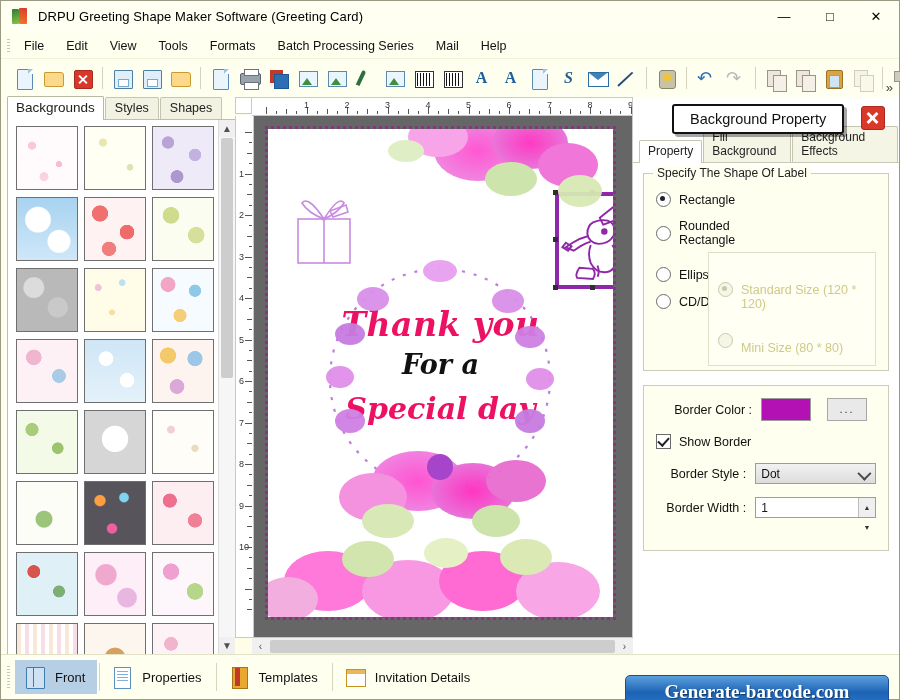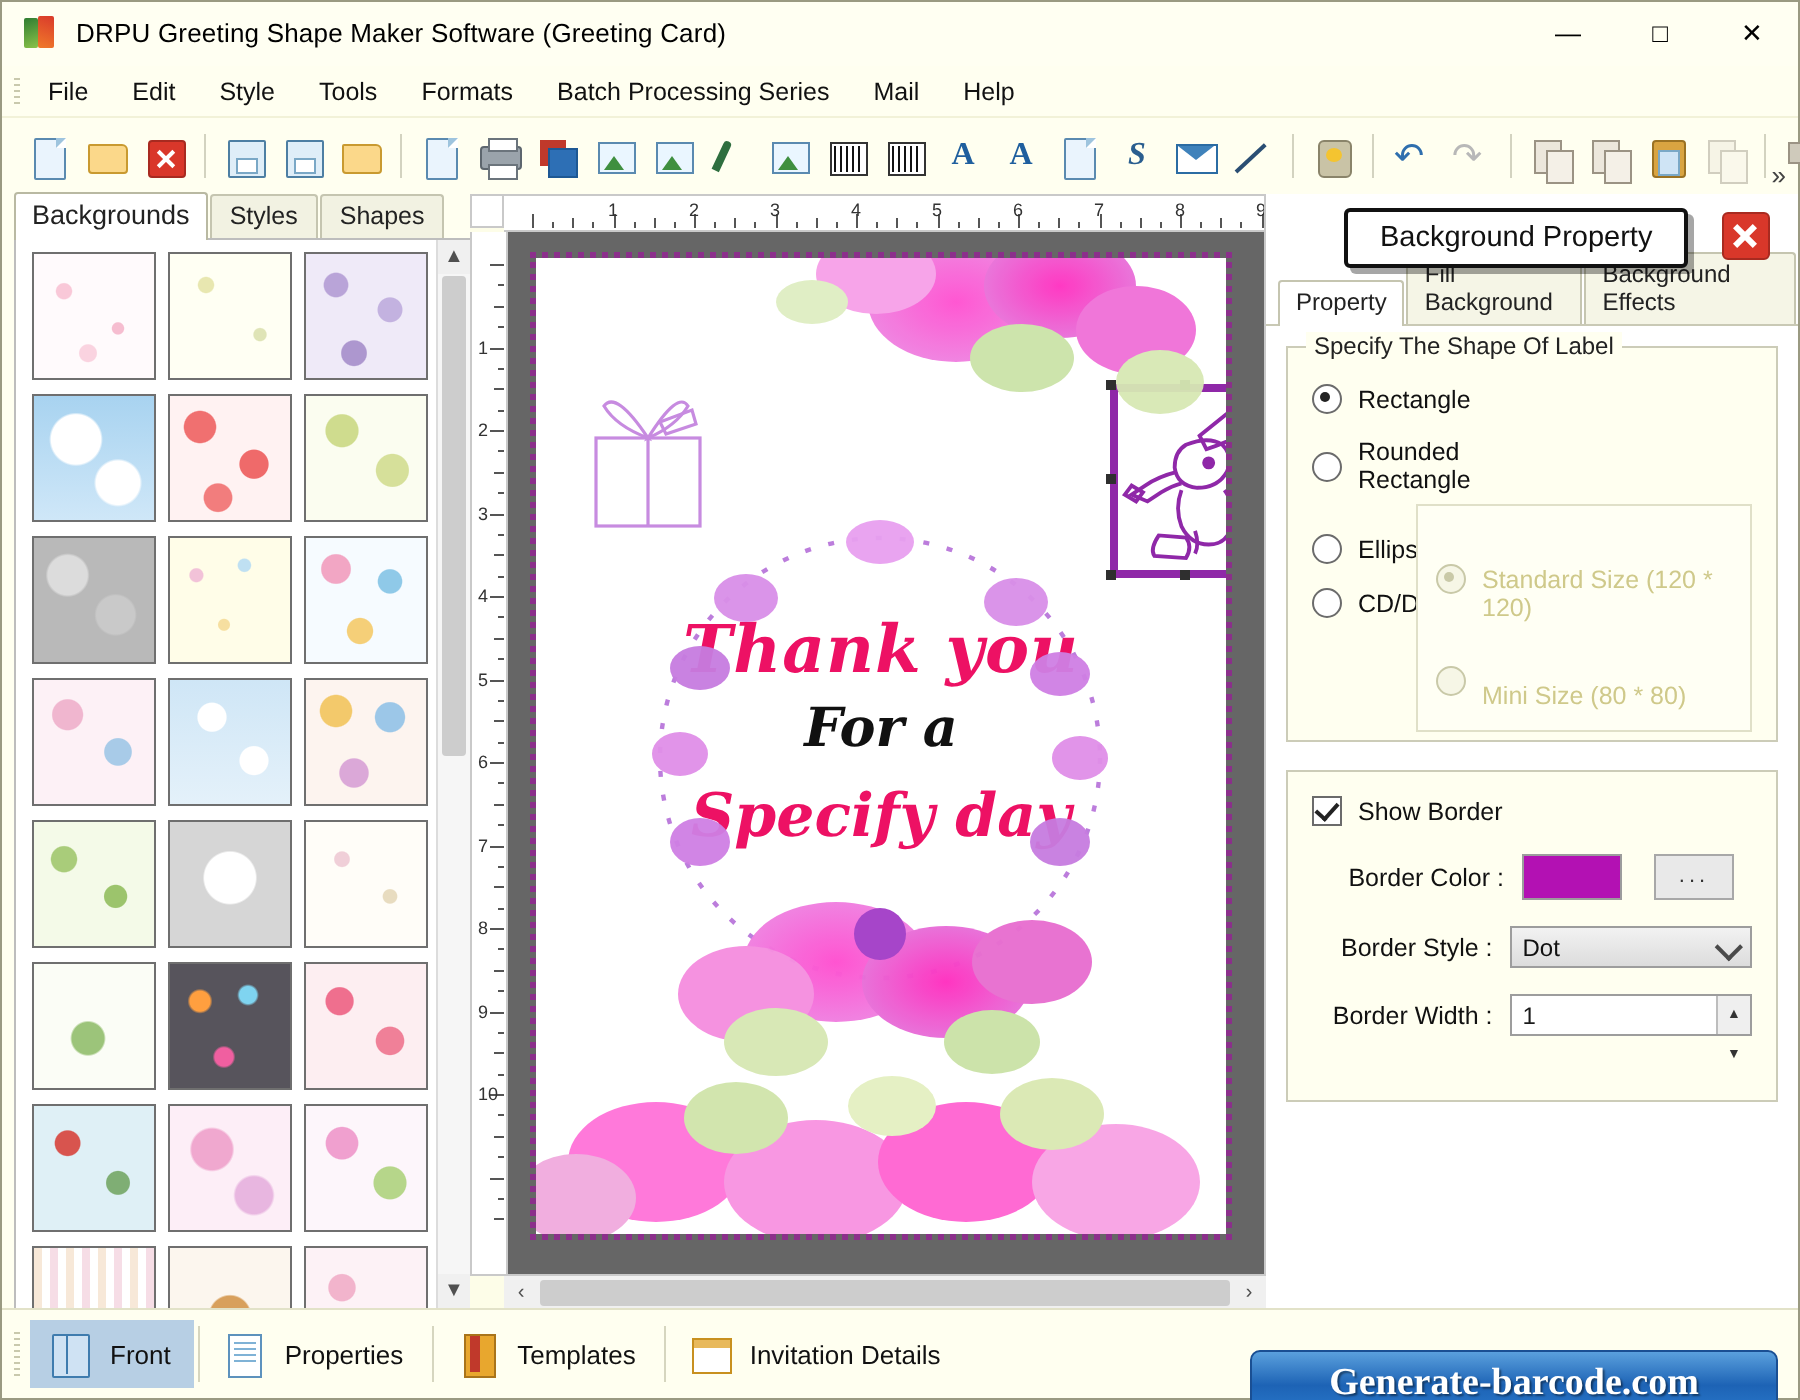--- a/index.html
+++ b/index.html
@@ -240,21 +240,21 @@
       <div class="wbtn">—</div>
       <div class="wbtn">□</div>
       <div class="wbtn cls">✕</div>
     </div>
   </div>
 
   <div id="menubar">
     <div id="menugrip"></div>
     <div class="menu-item">File</div>
     <div class="menu-item">Edit</div>
-    <div class="menu-item">Style</div>
+    <div class="menu-item">View</div>
     <div class="menu-item">Tools</div>
     <div class="menu-item">Formats</div>
     <div class="menu-item">Batch Processing Series</div>
     <div class="menu-item">Mail</div>
     <div class="menu-item">Help</div>
   </div>
 
   <div id="toolbar">
     <div id="menugrip" style="position:static;margin-right:4px"></div>
     <div class="tb">
@@ -504,21 +504,21 @@
             <div class="vnum" style="top: 265px;">6</div>
             <div class="vnum" style="top: 306.5px;">7</div>
             <div class="vnum" style="top: 348px;">8</div>
             <div class="vnum" style="top: 389.5px;">9</div>
             <div class="vnum" style="top: 431px;">10</div>
           </div>
         <div id="canvasarea">
           <div id="card">
             <div class="cardtext" id="ct1">Thank you</div>
             <div class="cardtext" id="ct2">For a</div>
-            <div class="cardtext" id="ct3">Specify day</div>
+            <div class="cardtext" id="ct3">Special day</div>
             <div id="clipart">
               <svg width="100%" height="100%" viewBox="0 0 60 76">
                 <g fill="none" stroke="#8f28a8" stroke-width="1.7">
                   <path d="M36 18 q10-8 15-12 l3 12 q-9 4-15 6 z"></path>
                   <path d="M30 22 q10-4 16 0 q5 5 2 12 q-4 7-13 7 q-9-1-10-9 q0-7 5-10 z"></path>
                   <circle cx="40" cy="30" r="2" fill="#8f28a8"></circle>
                   <path d="M26 34 q-8 2-14 6 l-6 4 l7 3 l6-4 q5-3 9-4"></path>
                   <path d="M6 40 l-3 4 l5 3 l3-4 z"></path>
                   <path d="M28 42 q-3 8 0 16 q4 8 12 8 q8 0 10-8 q2-9-3-16"></path>
                   <path d="M18 62 q-4 6-2 9 l14 1 q3-5 0-9 z"></path>
@@ -644,28 +644,28 @@
             <span class="rlabel dis">Standard Size (120 * 120)</span>
           </div>
           <div class="radio-row" style="margin-bottom:0">
             <span class="radio dis"></span>
             <span class="rlabel dis">Mini Size (80 * 80)</span>
           </div>
         </div>
       </div>
 
       <div class="grp" style="margin-top:14px;height:140px;padding-top:12px">
-        <div class="frow" style="margin-bottom:14px">
-          <span class="chk on"></span>
-          <span class="rlabel">Show Border</span>
-        </div>
         <div class="frow">
           <span class="flabel">Border Color :</span>
           <span id="colorswatch"></span>
           <span id="colorbtn">...</span>
+        </div>
+        <div class="frow" style="margin-bottom:14px">
+          <span class="chk on"></span>
+          <span class="rlabel">Show Border</span>
         </div>
         <div class="frow">
           <span class="flabel">Border Style :</span>
           <span id="stylesel">
             <span>Dot</span>
             <span class="cv"></span>
           </span>
         </div>
         <div class="frow" style="margin-bottom:0">
           <span class="flabel">Border Width :</span>

